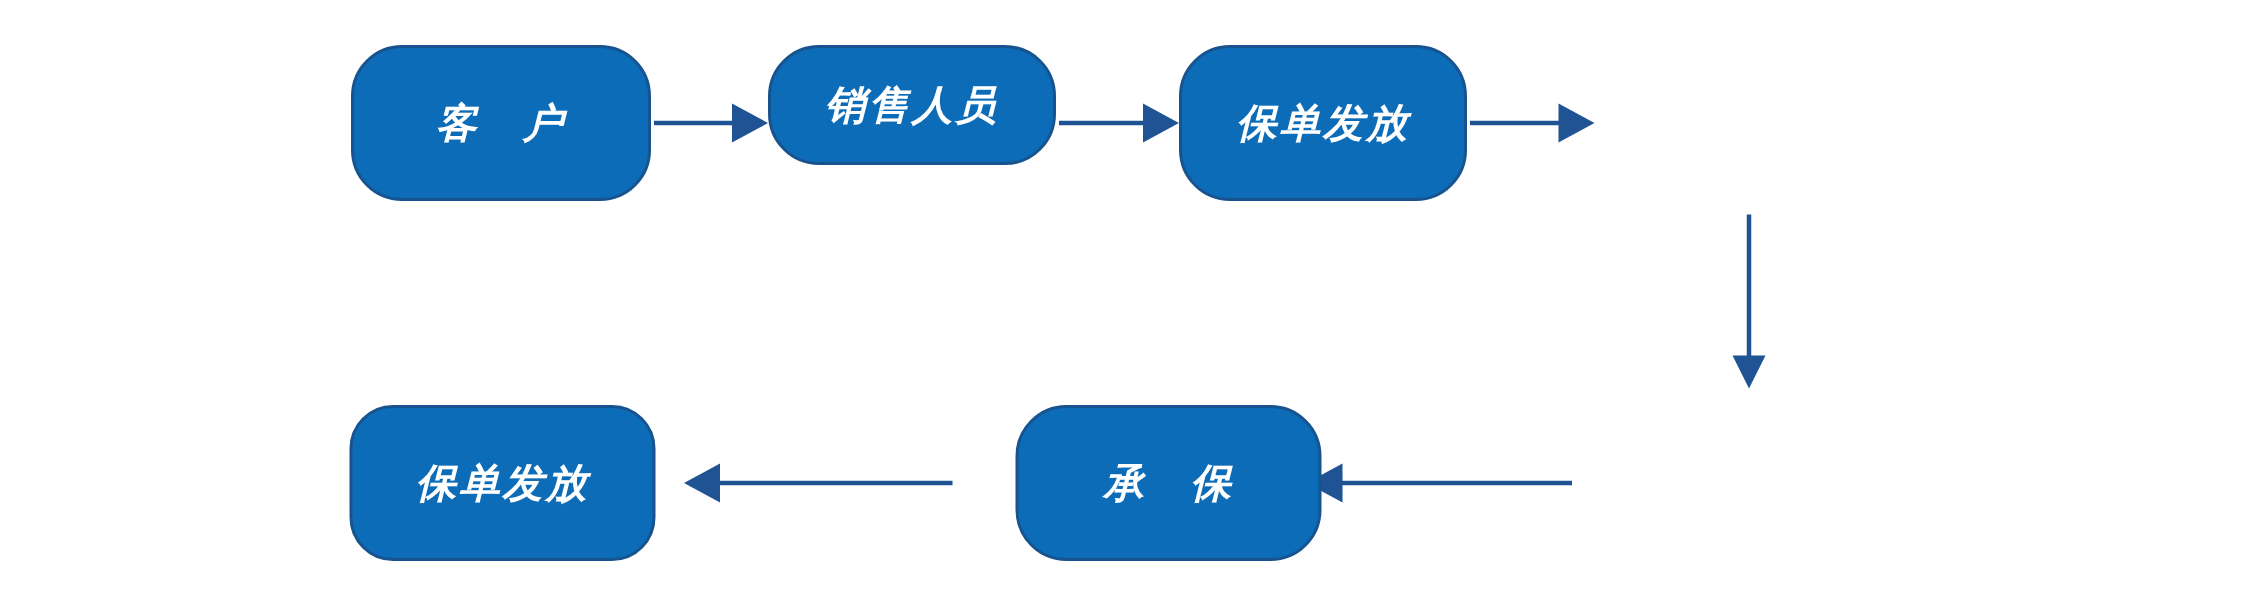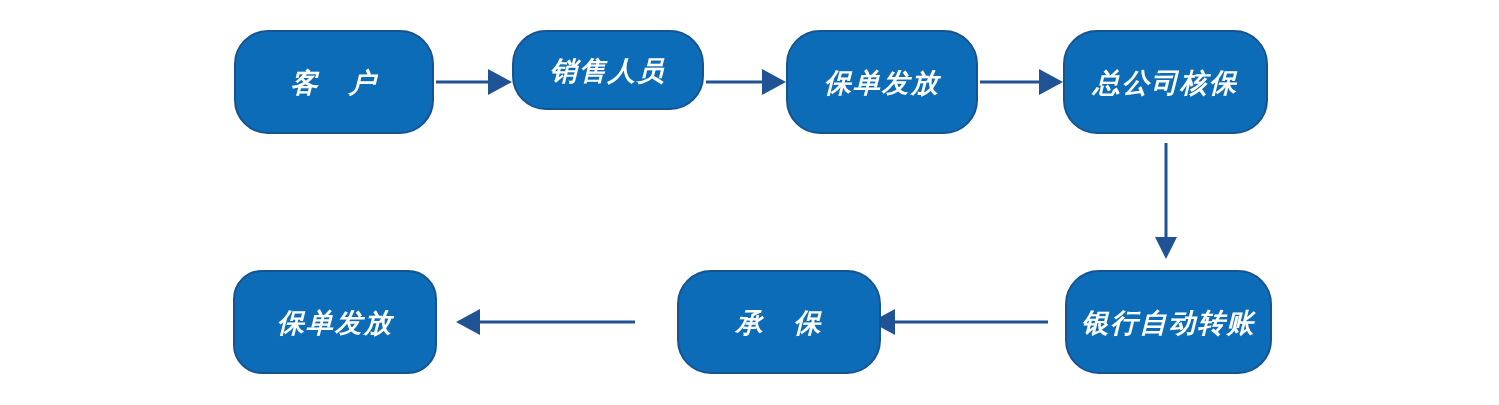--- a/index.html
+++ b/index.html
@@ -88,26 +88,20 @@
 
   <div class="node n-customer">
     <span class="node-label">客　户</span>
   </div>
   <div class="node n-sales">
     <span class="node-label">销售人员</span>
   </div>
   <div class="node n-acceptance">
     <span class="node-label">保单发放</span>
   </div>
-  <div class="node n-headoffice">
-    <span class="node-label">总公司核保</span>
-  </div>
-  <div class="node n-bank">
-    <span class="node-label">银行自动转账</span>
-  </div>
   <div class="node n-underwriting">
     <span class="node-label">承　保</span>
   </div>
   <div class="node n-policy">
     <span class="node-label">保单发放</span>
   </div>
 
 </div>
 
 </body></html>

